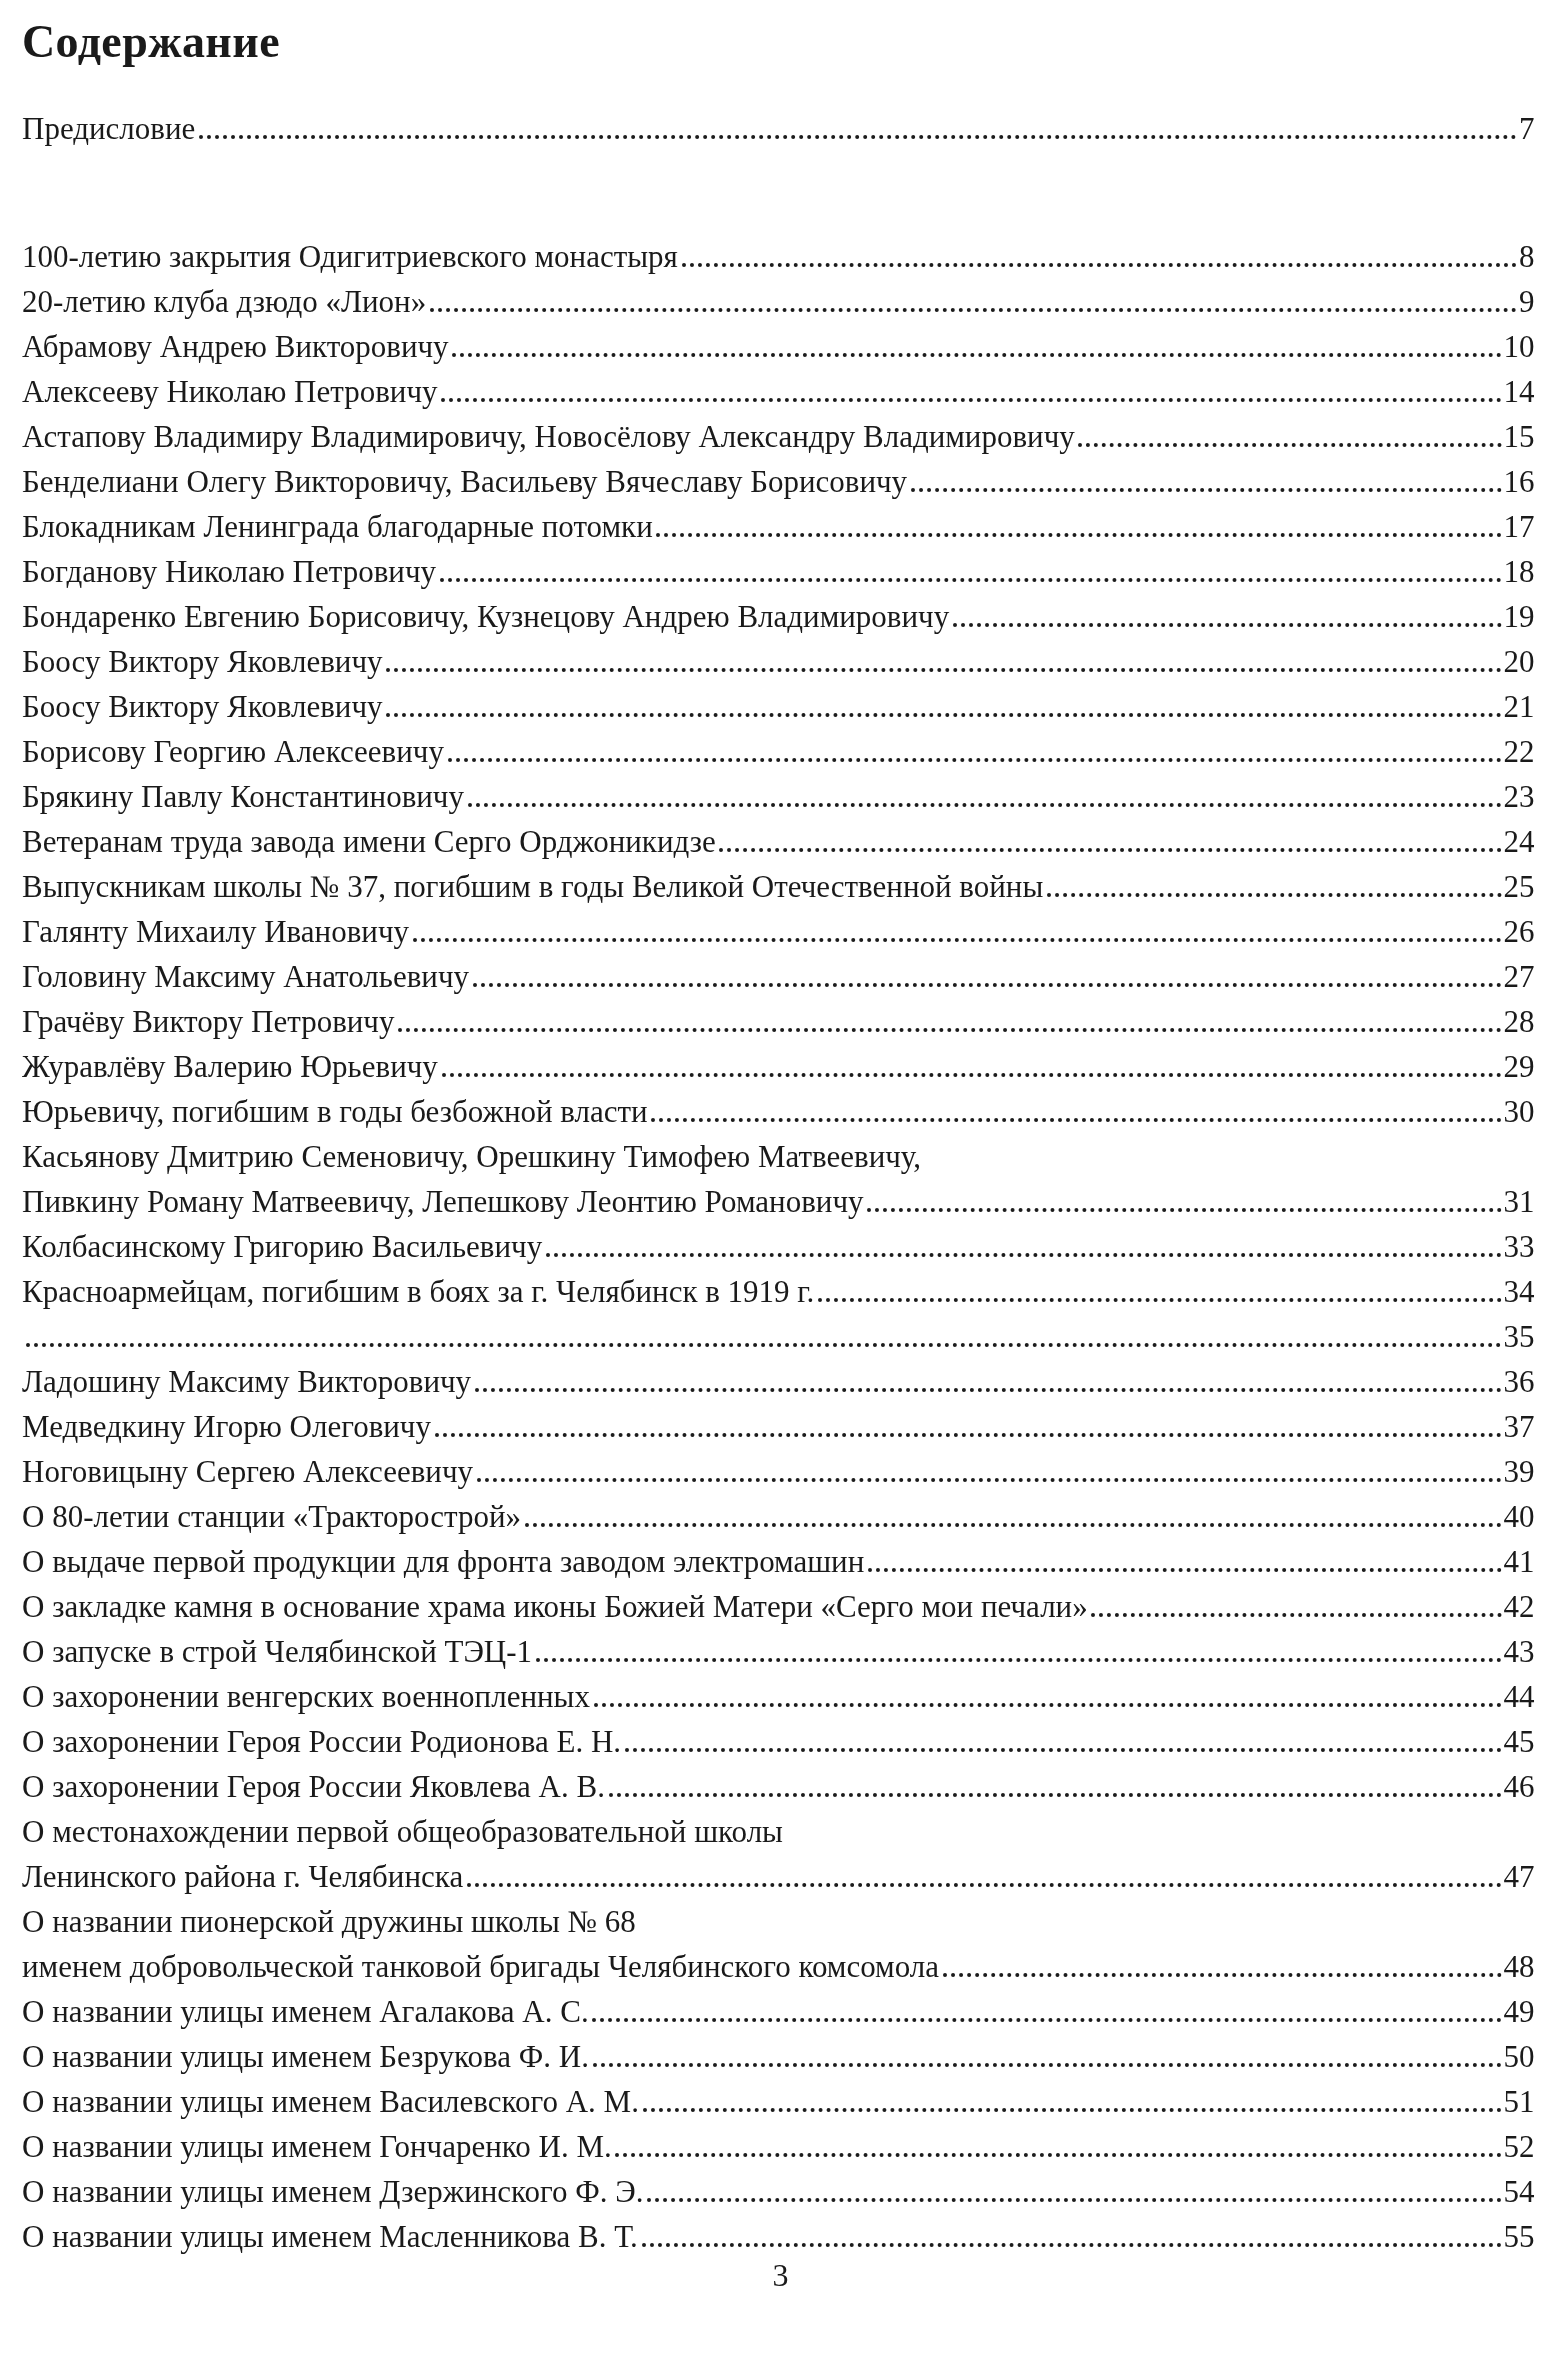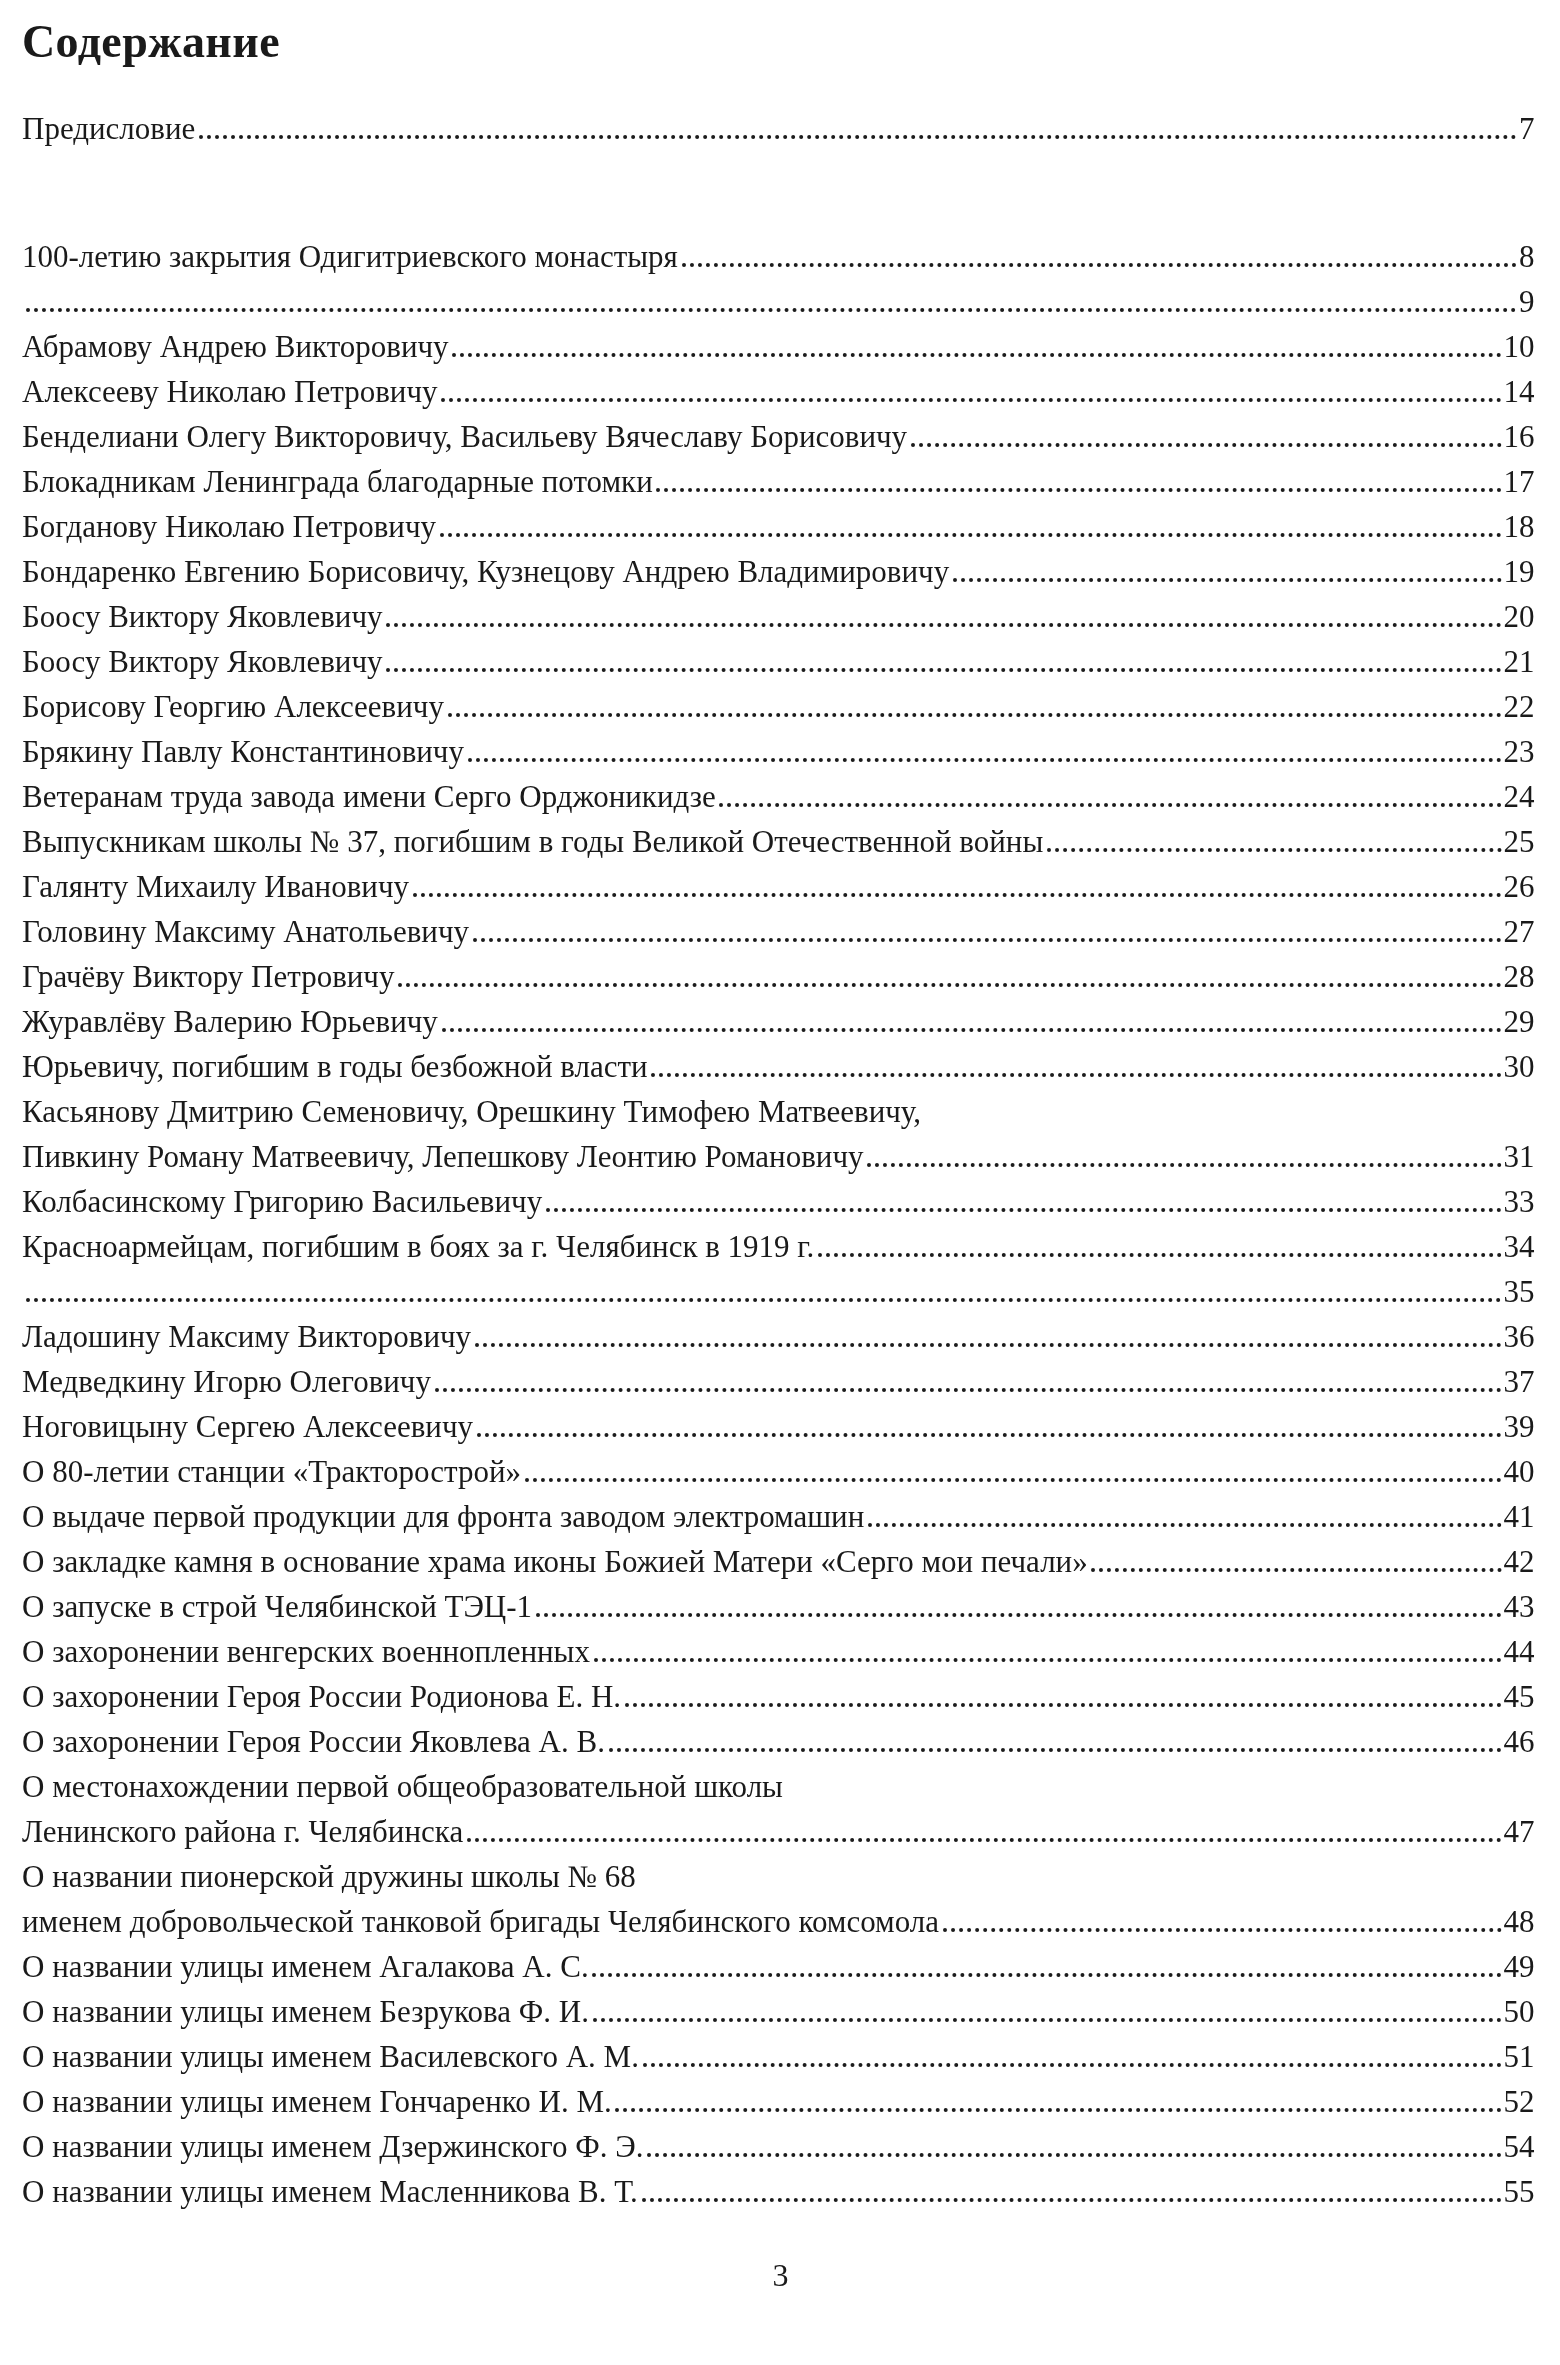--- a/index.html
+++ b/index.html
@@ -82,36 +82,44 @@
       </div>
       <div class="toc-entry">
         <div class="toc-row">
     <span class="toc-label">100-летию закрытия Одигитриевского монастыря</span>
     <span class="toc-dots"></span>
     <span class="toc-page">8</span>
   </div>
       </div>
       <div class="toc-entry">
         <div class="toc-row">
+    <span class="toc-label">20-летию клуба дзюдо «Лион»</span>
     <span class="toc-dots"></span>
     <span class="toc-page">9</span>
   </div>
       </div>
       <div class="toc-entry">
         <div class="toc-row">
     <span class="toc-label">Абрамову Андрею Викторовичу</span>
     <span class="toc-dots"></span>
     <span class="toc-page">10</span>
   </div>
       </div>
       <div class="toc-entry">
         <div class="toc-row">
     <span class="toc-label">Алексееву Николаю Петровичу</span>
     <span class="toc-dots"></span>
     <span class="toc-page">14</span>
+  </div>
+      </div>
+      <div class="toc-entry">
+        <div class="toc-row">
+    <span class="toc-label">Астапову Владимиру Владимировичу, Новосёлову Александру Владимировичу</span>
+    <span class="toc-dots"></span>
+    <span class="toc-page">15</span>
   </div>
       </div>
       <div class="toc-entry">
         <div class="toc-row">
     <span class="toc-label">Бенделиани Олегу Викторовичу, Васильеву Вячеславу Борисовичу</span>
     <span class="toc-dots"></span>
     <span class="toc-page">16</span>
   </div>
       </div>
       <div class="toc-entry">

